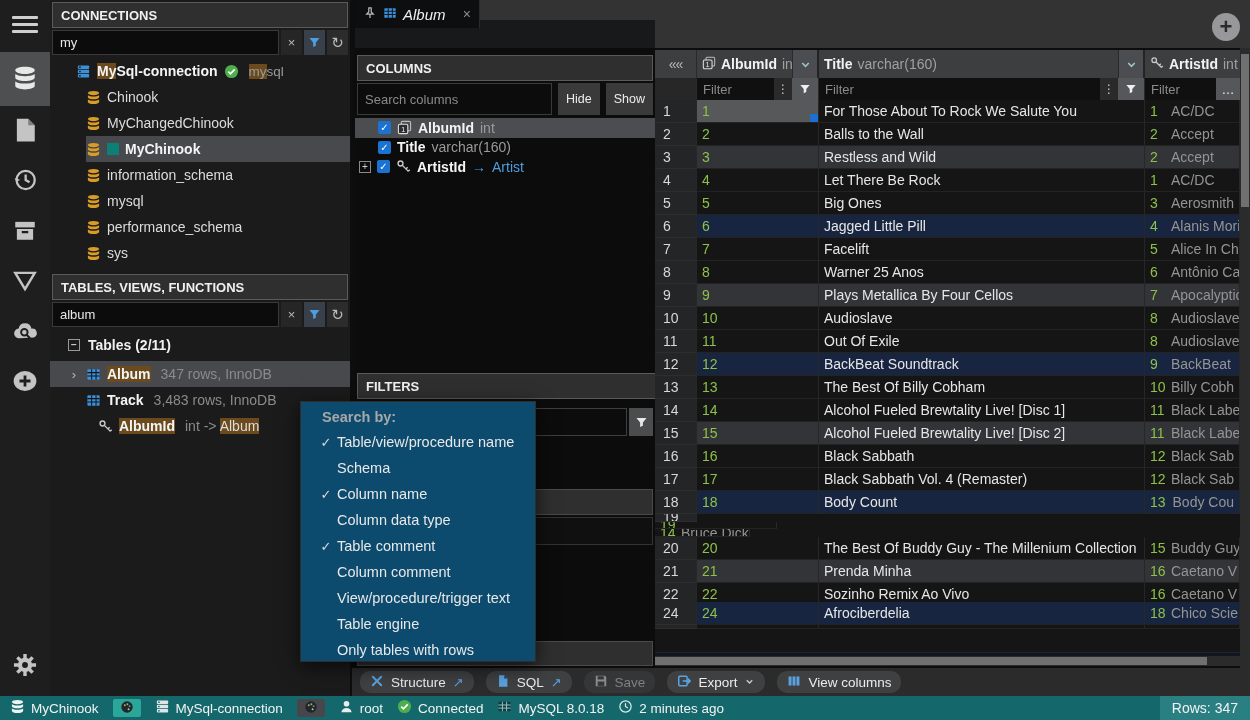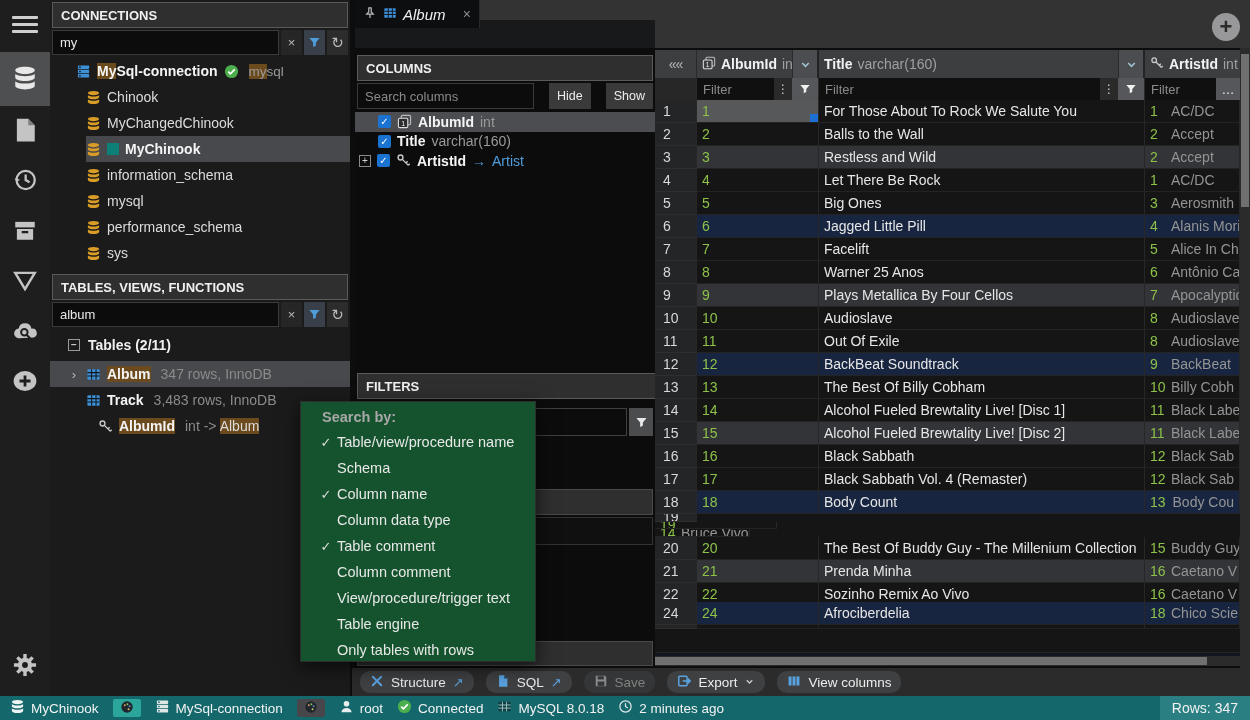--- a/index.html
+++ b/index.html
@@ -52,21 +52,21 @@
   #file-tab { position:absolute; left:0; top:0; width:115px; height:20px; background:#141719; border-top:2px solid #0aa69e; display:flex; align-items:center; gap:5px; padding:0 6px; font-size:12.5px; color:#e8e8e8; }
   #file-tab svg { width:12px; height:12px; }
   #pinned-tab { position:absolute; left:0; top:0; width:125px; height:28px; background:#0c0e10; border-right:1px solid #2a2a2a; display:flex; align-items:center; gap:6px; padding:0 8px; font-size:15px; color:#f0f0f0; }
   #pinned-tab svg { width:14px; height:14px; }
   .tab-close { color:#8f8f8f; font-size:14px; margin-left:auto; cursor:pointer; }
   #add-tab-btn { position:absolute; right:10px; top:13px; width:28px; height:28px; border-radius:50%; background:#98989a; color:#2b2b2b; font-size:22px; font-weight:bold; display:flex; align-items:center; justify-content:center; cursor:pointer; }
 
   
   #manager-col { position:absolute; left:355px; top:48px; width:300px; height:620px; background:#0c0c0c; }
   #manager-col .panel-header { margin:7px 2px 0 2px; }
-  #columns-search { margin:2px 2px 0 2px; height:26px; display:flex; gap:15px; }
+  #columns-search { margin:2px 2px 0 2px; height:32px; display:flex; gap:6px; }
   #columns-search input { flex:1; min-width:0; background:#0c0c0c; border:1px solid #3a3a3a; color:#e8e8e8; font-size:13px; padding:0 7px; font-family:inherit; outline:none; }
   .mini-btn { padding:0 8px; background:#3a3a3a; color:#ececec; font-size:12.5px; display:flex; align-items:center; cursor:pointer; }
   .col-row { height:19.5px; display:flex; align-items:center; gap:6px; padding-left:5px; font-size:14px; }
   .col-row.selected { background:#4b4d50; }
   .cb { width:13px; height:13px; background:#1a73d1; border-radius:2px; color:#fff; font-size:10px; line-height:13px; text-align:center; flex:0 0 auto; }
   .col-row .ticon { width:15px; height:15px; display:inline-flex; }
   .col-row .ticon svg { width:15px; height:15px; }
   .col-exp { width:12px; height:12px; border:1px solid #8a8a8a; color:#cfcfcf; font-size:10px; line-height:10px; text-align:center; margin-left:-1px; }
   .col-indent { width:12px; }
   .type-grey { color:#9a9a9a; }
@@ -131,21 +131,21 @@
   #statusbar { position:absolute; left:0; top:696px; width:1250px; height:24px; background:#14686c; display:flex; align-items:center; gap:14px; padding-left:10px; color:#f2f2f2; font-size:13.5px; }
   .sb-item { display:flex; align-items:center; gap:6px; white-space:nowrap; }
   .sb-item svg { width:15px; height:15px; }
   .sb-badge { width:28px; height:18px; border-radius:2px; display:flex; align-items:center; justify-content:center; }
   .sb-badge svg { width:14px; height:14px; }
   .sb-badge.teal { background:#2aa69b; }
   .sb-badge.dark { background:#47474b; }
   #sb-rows { margin-left:auto; height:24px; background:#2a7f83; display:flex; align-items:center; padding:0 12px; font-size:14px; }
 
   
-  #context-menu { position:absolute; left:300px; top:401px; width:236px; height:261px; background:#14532d; border:1px solid #2e2e2e; box-shadow:0 5px 18px rgba(0,0,0,.65); z-index:50; padding-top:3px; }
+  #context-menu { position:absolute; left:300px; top:401px; width:236px; height:261px; background:#0c4a6e; border:1px solid #2e2e2e; box-shadow:0 5px 18px rgba(0,0,0,.65); z-index:50; padding-top:3px; }
   #cm-title { height:24px; line-height:24px; padding-left:21px; color:#a8a8a8; font-weight:bold; font-size:14.5px; }
   .cm-item { height:26px; display:flex; align-items:center; font-size:14.5px; color:#e8e8e8; cursor:pointer; }
   .cm-check { width:22px; text-align:center; margin-left:14px; color:#dcdcdc; font-size:13px; flex:0 0 auto; }
 </style>
 </head>
 <body>
 
 <div id="app">
 
   <div id="activity-bar">
@@ -681,21 +681,21 @@
           <div class="gc c-artist">
             <span class="aid">13</span>
             <span class="aname">Body Cou</span>
           </div>
         </div>
         <div class="grow" style="top: 414px; flex-direction: column;">
           <div class="gc num">19</div>
           <div class="gc c-album">19</div>
           <div class="gc c-artist">
             <span class="aid">14</span>
-            <span class="aname">Bruce Vivo</span>
+            <span class="aname">Bruce Dick</span>
           </div>
         </div>
         <div class="grow" style="top: 437px;">
           <div class="gc num">20</div>
           <div class="gc c-album">20</div>
           <div class="gc c-title">The Best Of Buddy Guy - The Millenium Collection</div>
           <div class="gc c-artist">
             <span class="aid">15</span>
             <span class="aname">Buddy Guy</span>
           </div>

